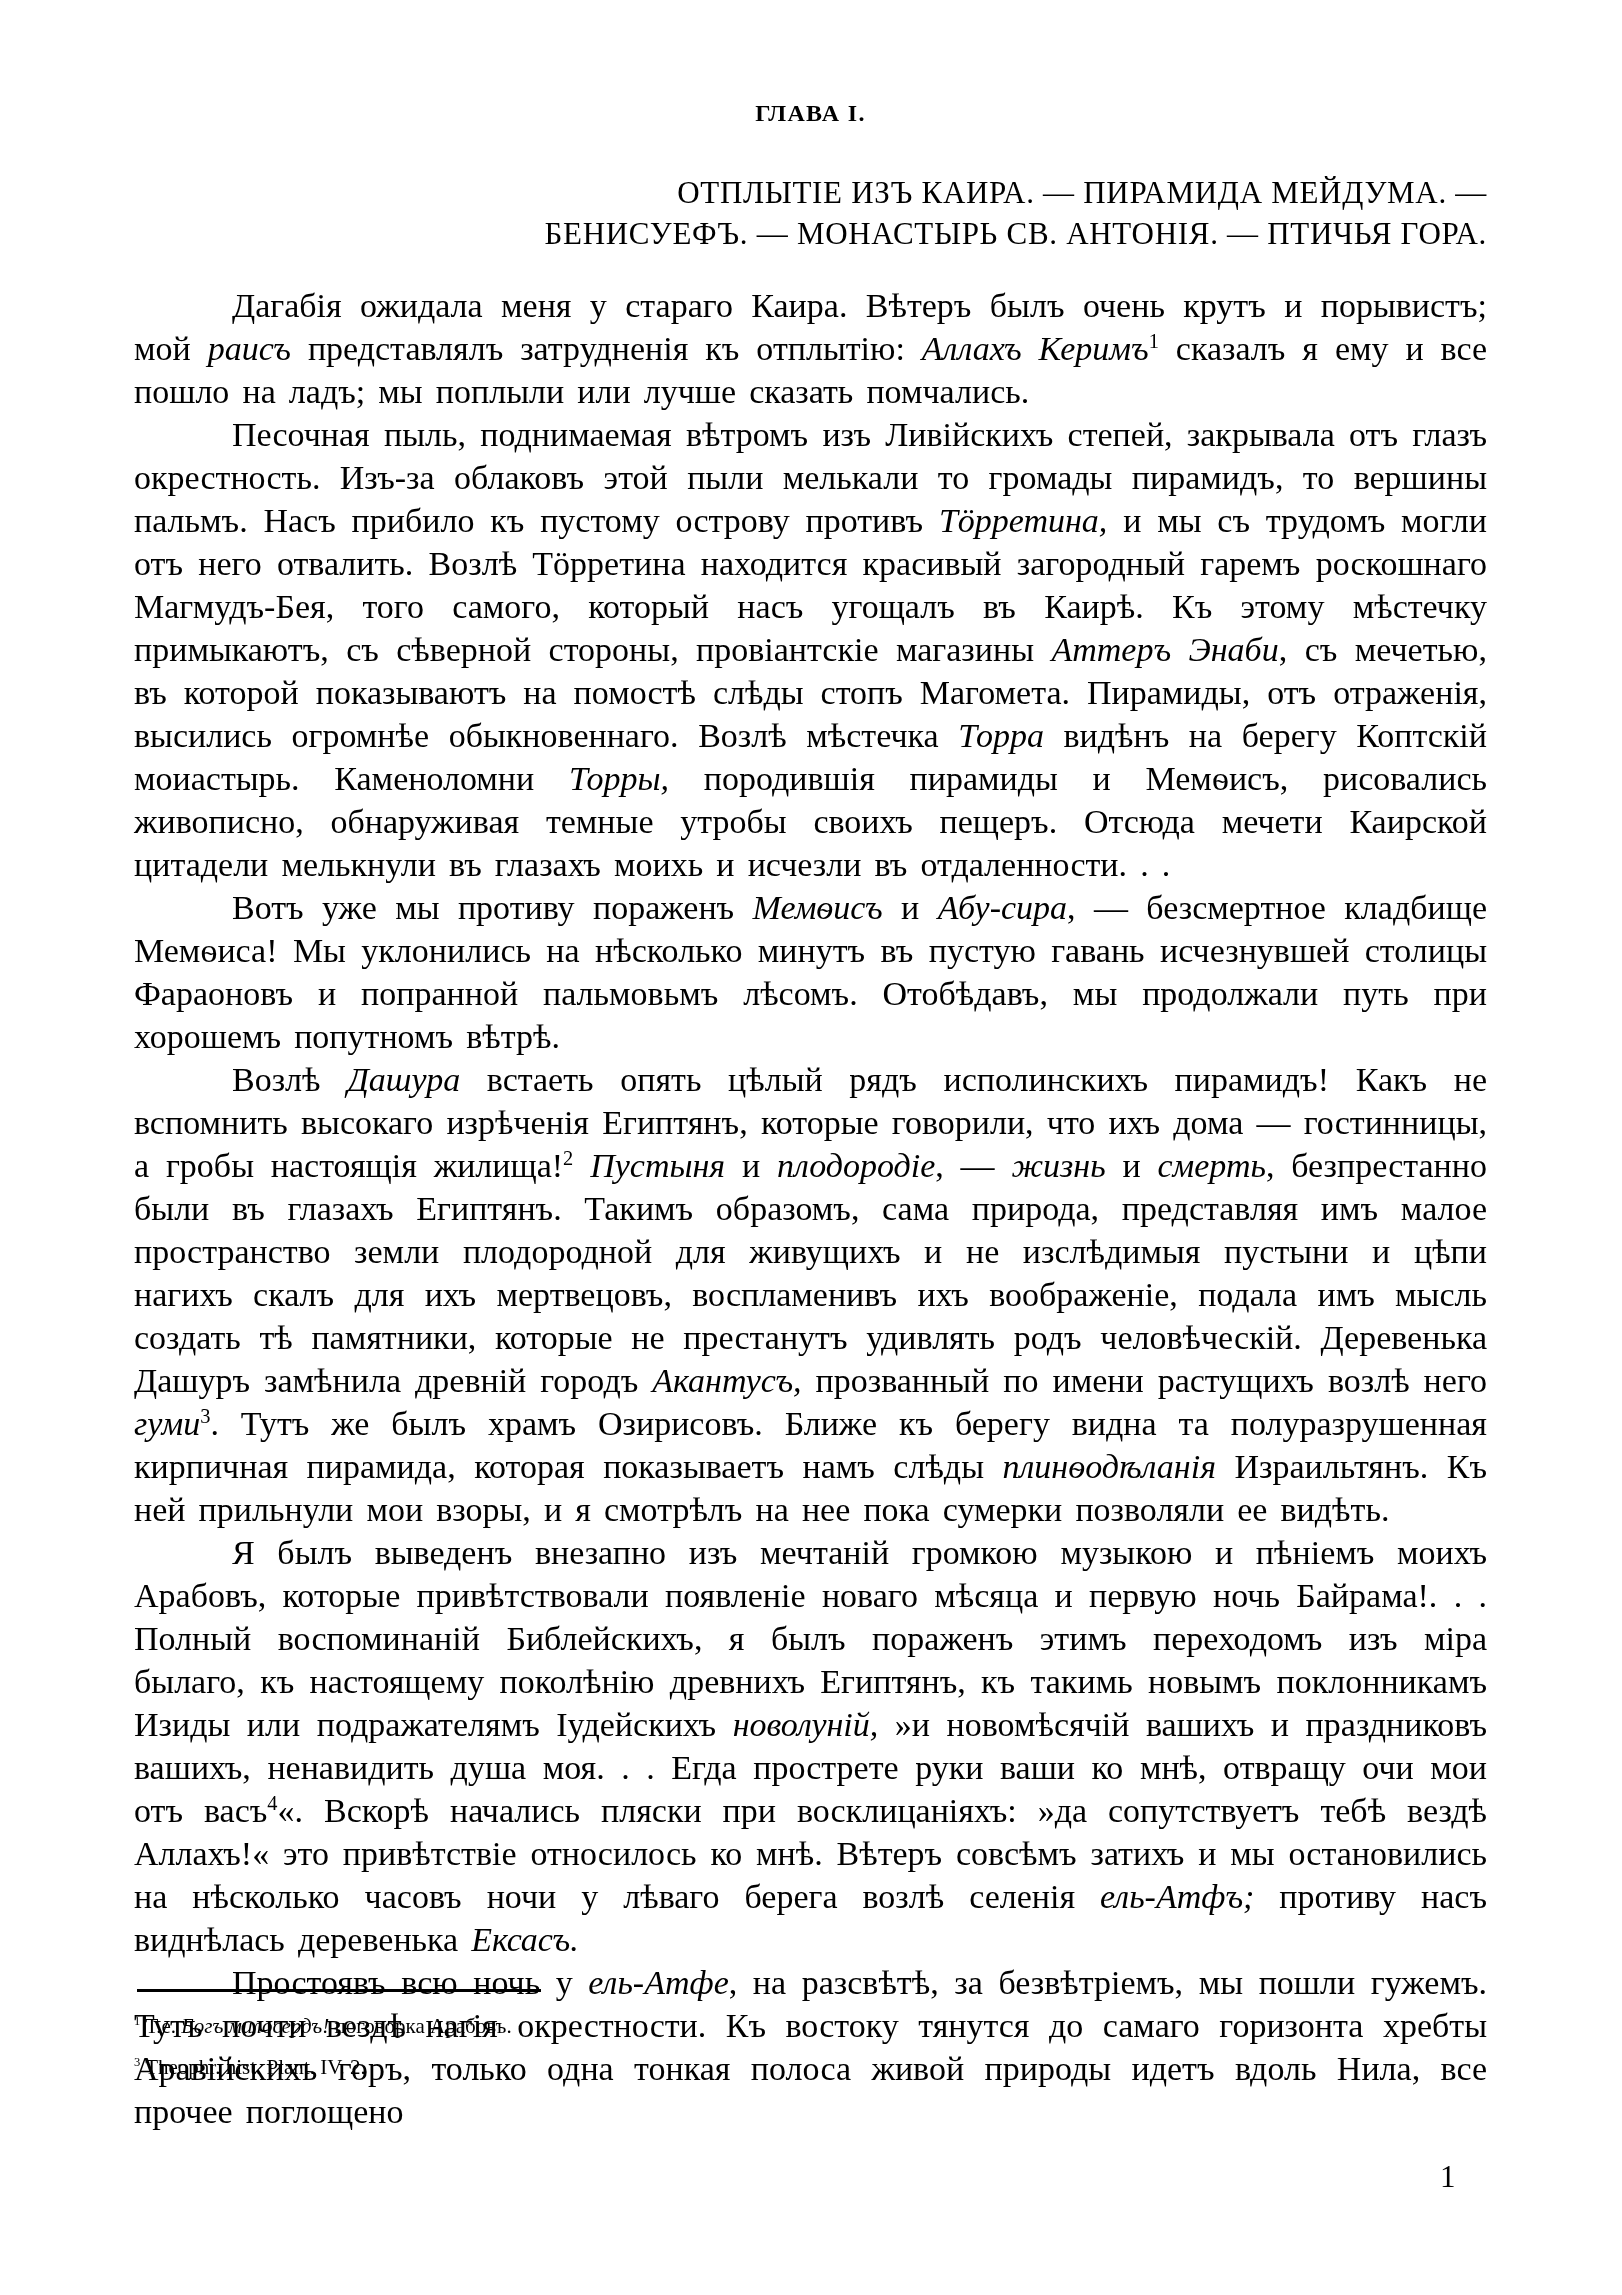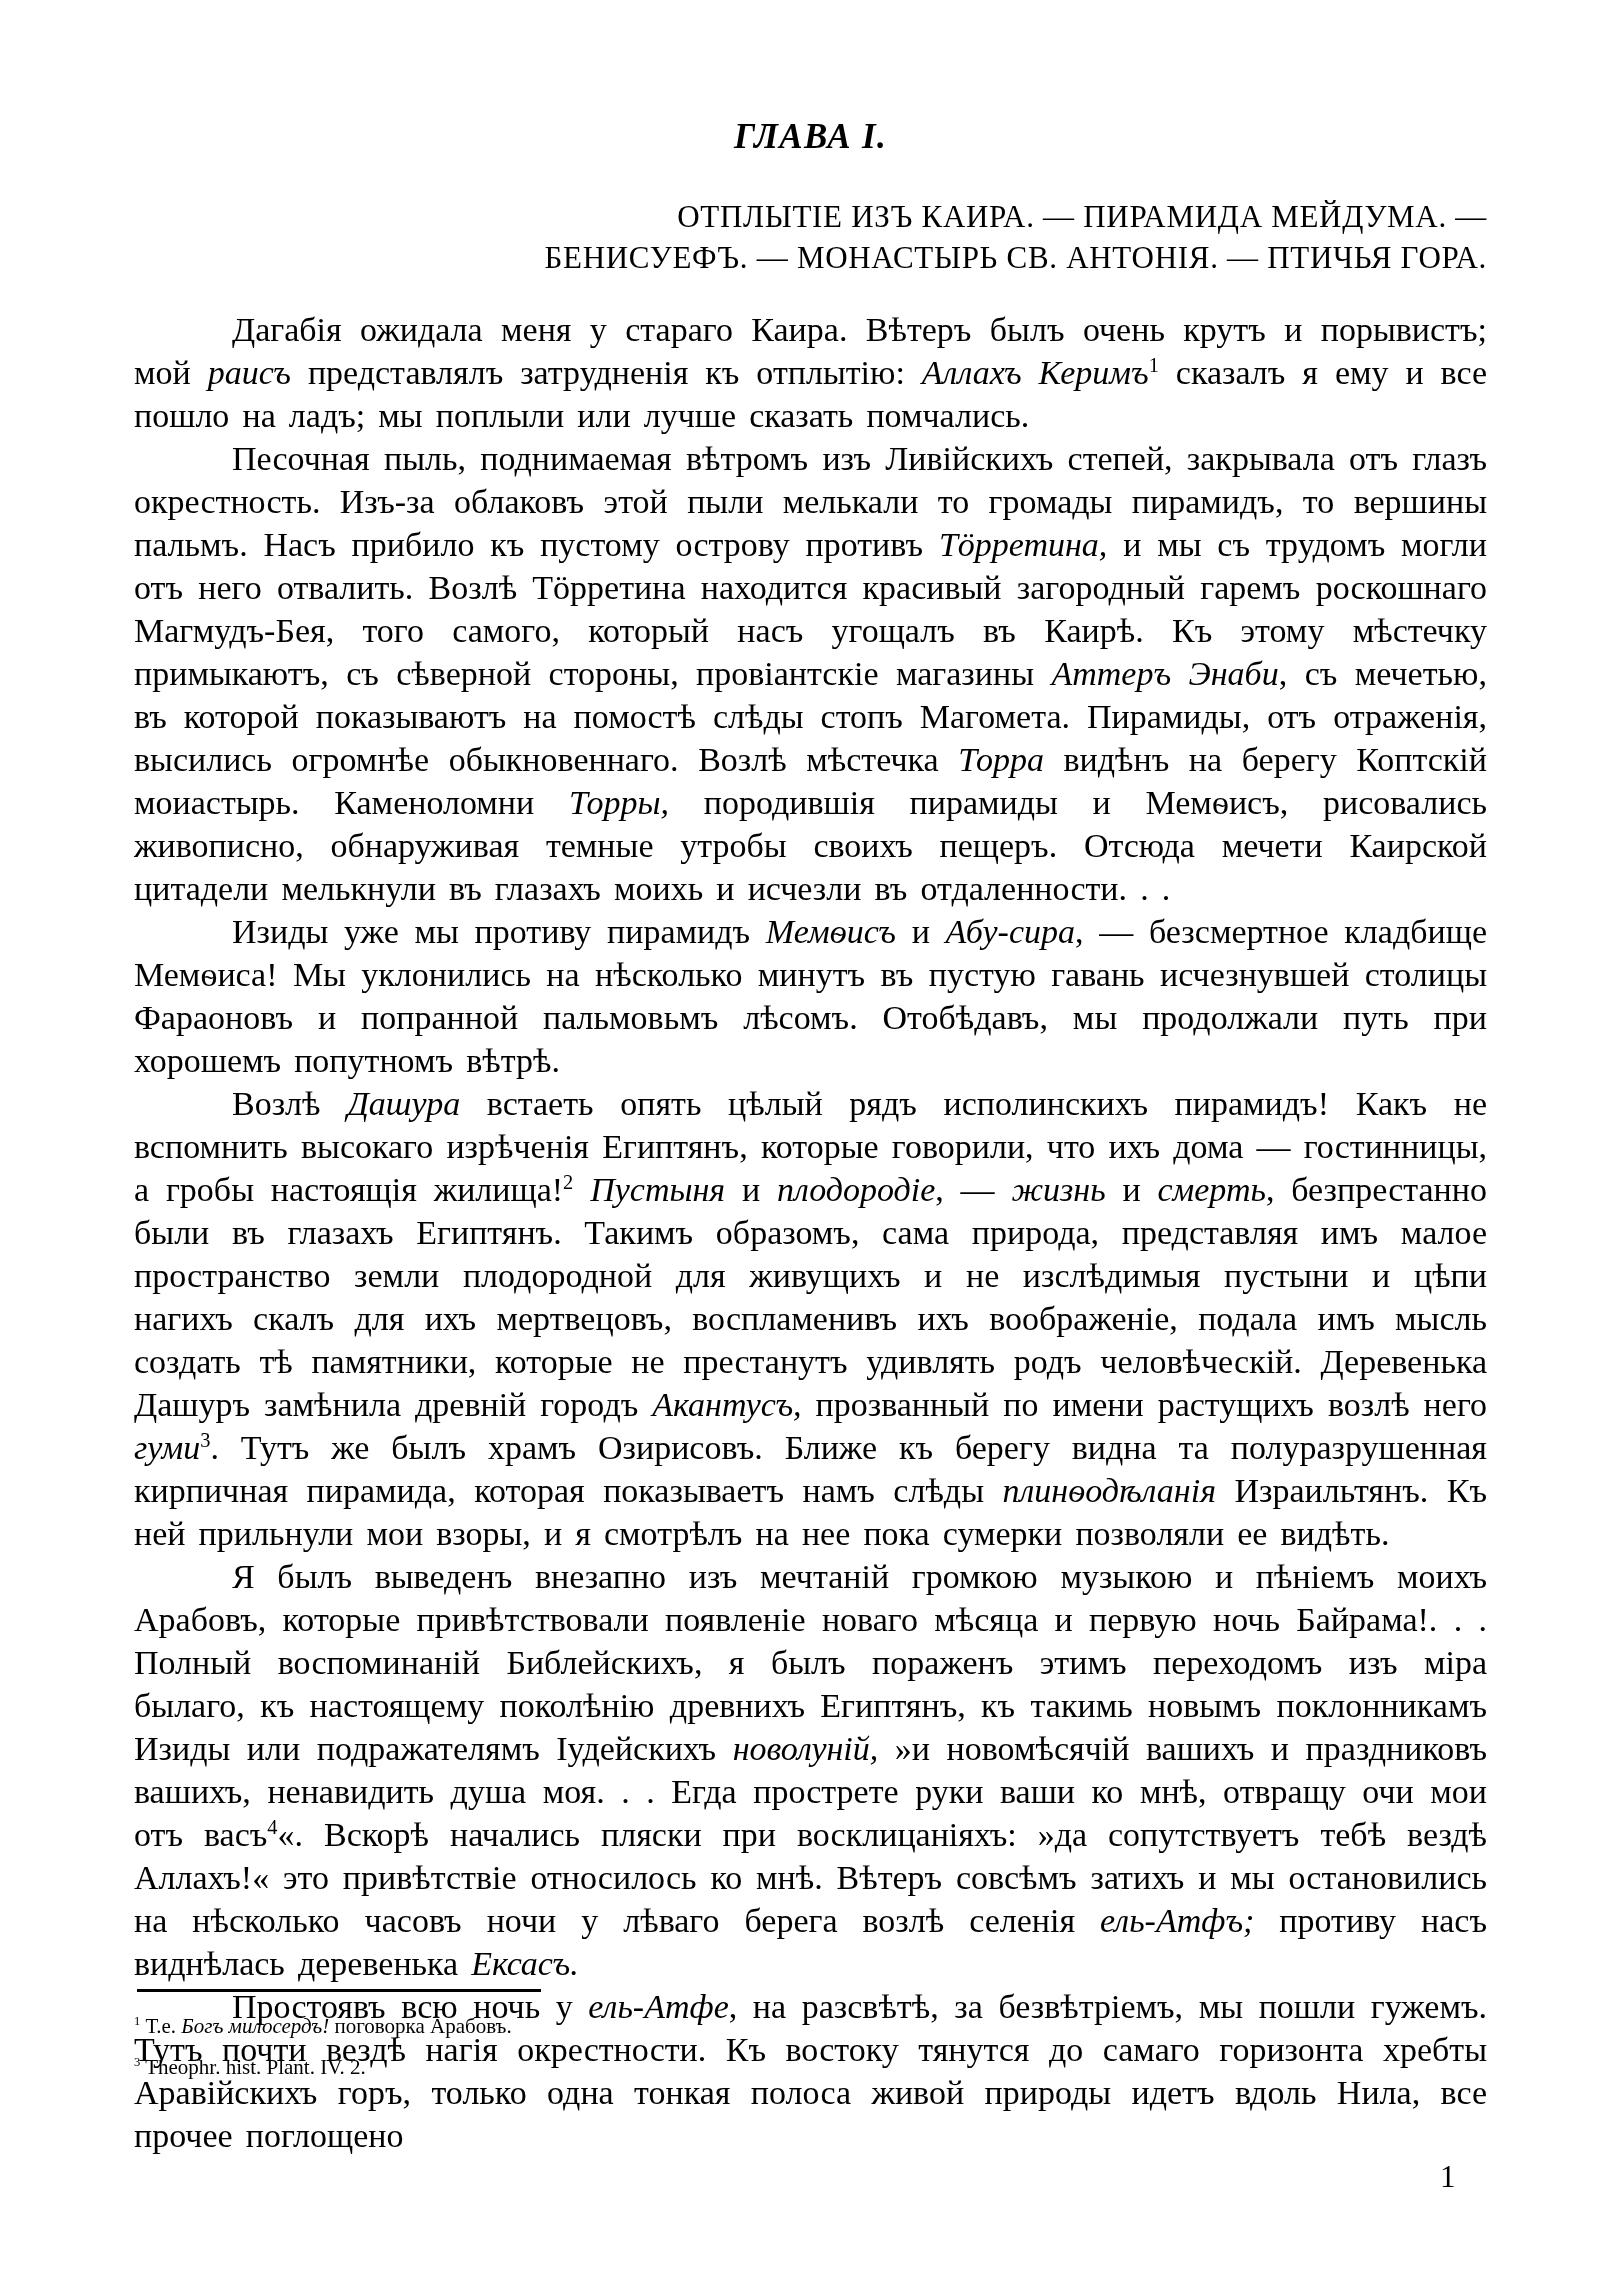--- a/index.html
+++ b/index.html
@@ -16,27 +16,26 @@
     font-family: "Liberation Serif", "DejaVu Serif", serif;
     overflow: hidden;
   }
   .content {
     position: absolute;
     left: 134px;
     width: 1353px;
     top: 0;
   }
   .chapter-title {
-    margin-top: 116px;
+    margin-top: 92px;
     text-align: center;
-    font-size: 35px;
+    font-size: 24px;
     font-weight: bold;
     letter-spacing: 1.3px;
     line-height: 42px;
-    font-style: italic;
   }
   .chapter-subtitle {
     margin-top: 38px;
     text-align: right;
     font-size: 31px;
     line-height: 41px;
     letter-spacing: 0.7px;
   }
   .body-text {
     margin-top: 30px;
@@ -87,21 +86,21 @@
 <div class="page">
   <div class="content">
     <div class="chapter-title">ГЛАВА I.</div>
     <div class="chapter-subtitle">
       <div>ОТПЛЫТІЕ ИЗЪ КАИРА. — ПИРАМИДА МЕЙДУМА. —</div>
       <div>БЕНИСУЕФЪ. — МОНАСТЫРЬ СВ. АНТОНІЯ. — ПТИЧЬЯ ГОРА.</div>
     </div>
     <div class="body-text" id="body-text">
         <p><span>Дагабія ожидала меня у стараго Каира. Вѣтеръ былъ очень крутъ и порывистъ; мой </span><em>раисъ</em><span> представлялъ затрудненія къ отплытію: </span><em>Аллахъ Керимъ</em><sup>1</sup><span> сказалъ я ему и все пошло на ладъ; мы поплыли или лучше сказать помчались.</span></p>
         <p><span>Песочная пыль, поднимаемая вѣтромъ изъ Ливійскихъ степей, закрывала отъ глазъ окрестность. Изъ-за облаковъ этой пыли мелькали то громады пирамидъ, то вершины пальмъ. Насъ прибило къ пустому острову противъ </span><em>Тöрретина,</em><span> и мы съ трудомъ могли отъ него отвалить. Возлѣ Тöрретина находится красивый загородный гаремъ роскошнаго Магмудъ-Бея, того самого, который насъ угощалъ въ Каирѣ. Къ этому мѣстечку примыкаютъ, съ сѣверной стороны, провіантскіе магазины </span><em>Аттеръ Энаби</em><span>, съ мечетью, въ которой показываютъ на помостѣ слѣды стопъ Магомета. Пирамиды, отъ отраженія, высились огромнѣе обыкновеннаго. Возлѣ мѣстечка </span><em>Торра</em><span> видѣнъ на берегу Коптскій моиастырь. Каменоломни </span><em>Торры,</em><span> породившія пирамиды и Мемѳисъ, рисовались живописно, обнаруживая темные утробы своихъ пещеръ. Отсюда мечети Каирской цитадели мелькнули въ глазахъ моихь и исчезли въ отдаленности. . .</span></p>
-        <p><span>Изиды уже мы противу пирамидъ </span><em>Мемѳисъ</em><span> и </span><em>Абу-сира</em><span>, — безсмертное кладбище Мемѳиса! Мы уклонились на нѣсколько минутъ въ пустую гавань исчезнувшей столицы Фараоновъ и попранной пальмовьмъ лѣсомъ. Отобѣдавъ, мы продолжали путь при хорошемъ попутномъ вѣтрѣ.</span></p>
+        <p><span>Вотъ уже мы противу пораженъ </span><em>Мемѳисъ</em><span> и </span><em>Абу-сира</em><span>, — безсмертное кладбище Мемѳиса! Мы уклонились на нѣсколько минутъ въ пустую гавань исчезнувшей столицы Фараоновъ и попранной пальмовьмъ лѣсомъ. Отобѣдавъ, мы продолжали путь при хорошемъ попутномъ вѣтрѣ.</span></p>
         <p><span>Возлѣ </span><em>Дашура</em><span> встаеть опять цѣлый рядъ исполинскихъ пирамидъ! Какъ не вспомнить высокаго изрѣченія Египтянъ, которые говорили, что ихъ дома — гостинницы, а гробы настоящія жилища!</span><sup>2</sup><span> </span><em>Пустыня</em><span> и </span><em>плодородіе</em><span>, — </span><em>жизнь</em><span> и </span><em>смерть</em><span>, безпрестанно были въ глазахъ Египтянъ. Такимъ образомъ, сама природа, представляя имъ малое пространство земли плодородной для живущихъ и не изслѣдимыя пустыни и цѣпи нагихъ скалъ для ихъ мертвецовъ, воспламенивъ ихъ воображеніе, подала имъ мысль создать тѣ памятники, которые не престанутъ удивлять родъ человѣческій. Деревенька Дашуръ замѣнила древній городъ </span><em>Акантусъ,</em><span> прозванный по имени растущихъ возлѣ него </span><em>гуми</em><sup>3</sup><span>. Тутъ же былъ храмъ Озирисовъ. Ближе къ берегу видна та полуразрушенная кирпичная пирамида, которая показываетъ намъ слѣды </span><em>плинѳодѣланія</em><span> Израильтянъ. Къ ней прильнули мои взоры, и я смотрѣлъ на нее пока сумерки позволяли ее видѣть.</span></p>
         <p><span>Я былъ выведенъ внезапно изъ мечтаній громкою музыкою и пѣніемъ моихъ Арабовъ, которые привѣтствовали появленіе новаго мѣсяца и первую ночь Байрама!. . . Полный воспоминаній Библейскихъ, я былъ пораженъ этимъ переходомъ изъ міра былаго, къ настоящему поколѣнію древнихъ Египтянъ, къ такимь новымъ поклонникамъ Изиды или подражателямъ Іудейскихъ </span><em>новолуній,</em><span> »и новомѣсячій вашихъ и праздниковъ вашихъ, ненавидить душа моя. . . Егда прострете руки ваши ко мнѣ, отвращу очи мои отъ васъ</span><sup>4</sup><span>«. Вскорѣ начались пляски при восклицаніяхъ: »да сопутствуетъ тебѣ вездѣ Аллахъ!« это привѣтствіе относилось ко мнѣ. Вѣтеръ совсѣмъ затихъ и мы остановились на нѣсколько часовъ ночи у лѣваго берега возлѣ селенія </span><em>ель-Атфъ;</em><span> противу насъ виднѣлась деревенька </span><em>Ексасъ.</em></p>
         <p><span>Простоявъ всю ночь у </span><em>ель-Атфе</em><span>, на разсвѣтѣ, за безвѣтріемъ, мы пошли гужемъ. Тутъ почти вездѣ нагія окрестности. Къ востоку тянутся до самаго горизонта хребты Аравійскихъ горъ, только одна тонкая полоса живой природы идетъ вдоль Нила, все прочее поглощено</span></p>
       </div>
   </div>
 
   <div class="footnotes">
     <hr class="footnote-rule">
     <div id="footnote-list">
         <div class="footnote"><sup>1</sup><span> Т.е. </span><em>Богъ милосердъ!</em><span> поговорка Арабовъ.</span></div>

